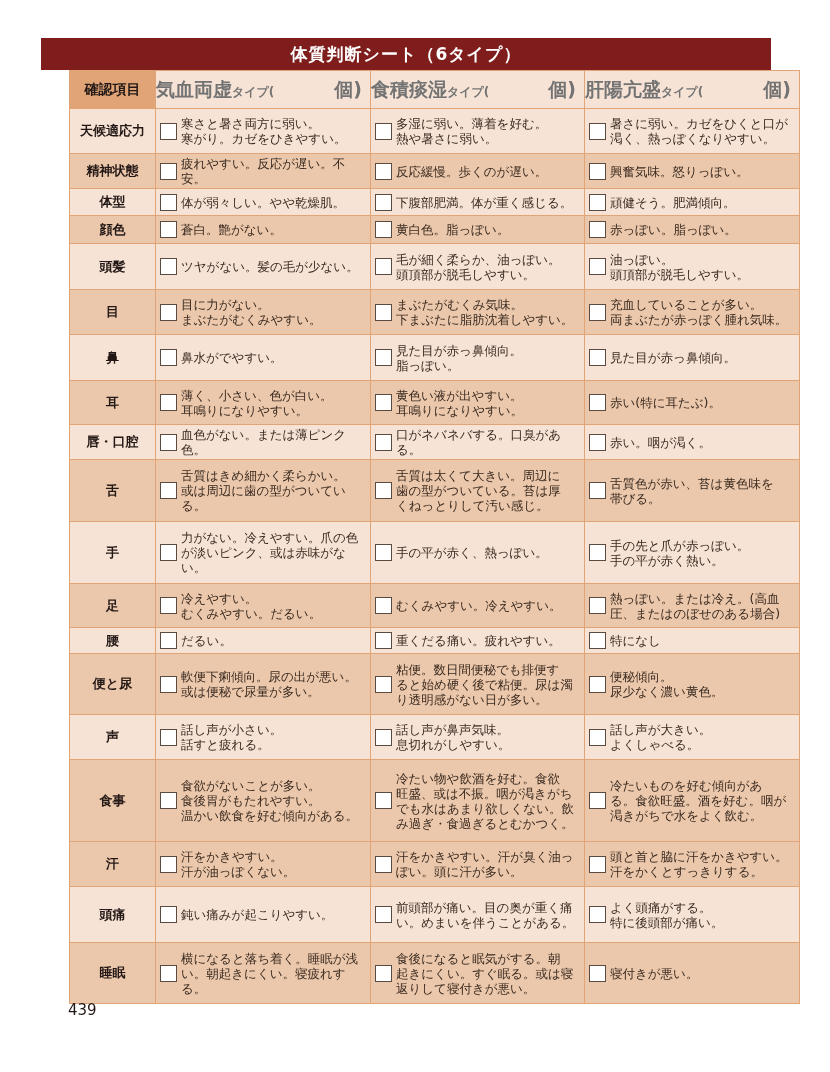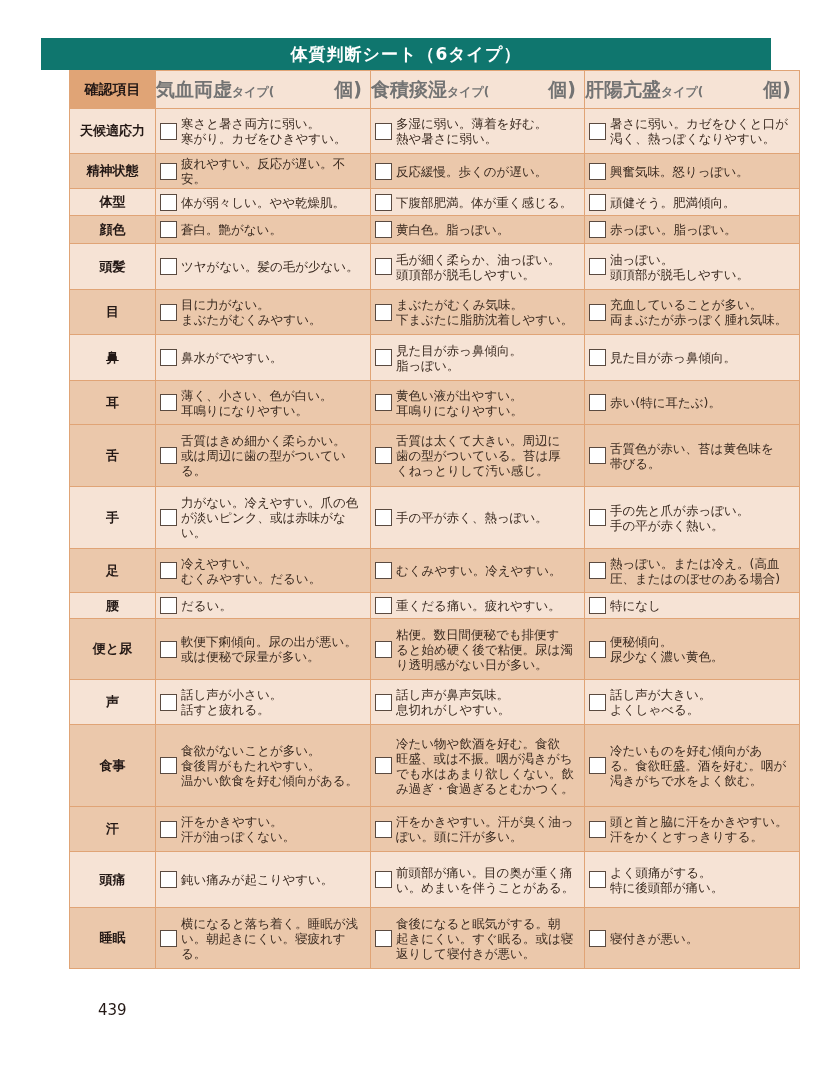--- a/index.html
+++ b/index.html
@@ -1,37 +1,37 @@
 <!DOCTYPE html>
 <html><head>
 <meta charset="utf-8">
 <style>
   html, body { margin: 0; padding: 0; background: #ffffff; }
   body { width: 830px; height: 1072px; position: relative; font-family: "DejaVu Sans", sans-serif; color: #3a2a20; }
   .sheet { position: absolute; left: 41px; top: 38px; width: 730px; }
-  .title-bar { height: 32px; background: #0f766e; color: #ffffff; display: flex; align-items: center; justify-content: center; font-size: 17px; font-weight: bold; letter-spacing: 1px; }
+  .title-bar { height: 32px; background: #7f1d1d; color: #ffffff; display: flex; align-items: center; justify-content: center; font-size: 17px; font-weight: bold; letter-spacing: 1px; }
   table { border-collapse: collapse; width: 730px; table-layout: fixed; margin-left: 28px; }
   col.c0 { width: 86px; }
   col.c1 { width: 215px; }
   col.c2 { width: 214px; }
   col.c3 { width: 215px; }
   td, th { border: 1px solid #e0a476; padding: 0; vertical-align: middle; }
   th { height: 37px; text-align: left; font-weight: bold; }
   th.item-head { background: #e0a476; color: #231815; text-align: center; font-size: 14px; }
   th.type-head { background: #f6e3d5; color: #737373; font-size: 19px; padding-left: 0; white-space: nowrap; }
   th.type-head .suffix { font-size: 12px; }
   th.type-head .count { float: right; padding-right: 8px; }
   tr.light td { background: #f6e3d5; }
   tr.dark td { background: #ebc8ab; }
   td.item { text-align: center; font-size: 13px; font-weight: bold; color: #231815; }
   td.cell { padding: 2px 4px 2px 4px; }
   .cell-inner { display: flex; align-items: center; }
   .box { flex: 0 0 auto; width: 15px; height: 15px; border: 1.5px solid #5a4a40; background: #ffffff; margin-right: 4px; }
   .txt { font-size: 12.5px; line-height: 15px; white-space: pre-line; color: #3a2a20; }
-  .page-num { position: absolute; left: 68px; top: 1001px; font-size: 15px; color: #231815; margin-left: 30px; }
+  .page-num { position: absolute; left: 68px; top: 1001px; font-size: 15px; color: #231815; }
 </style>
 </head>
 <body>
 
 <div class="sheet">
   <div class="title-bar">体質判断シート（6タイプ）</div>
   <table>
     <colgroup>
         <col class="c0">
         <col class="c1">
@@ -219,20 +219,41 @@
 耳鳴りになりやすい。</span>
             </div>
           </td>
           <td class="cell">
             <div class="cell-inner">
               <span class="box"></span>
               <span class="txt">赤い(特に耳たぶ)。</span>
             </div>
           </td>
         </tr>
+        <tr class="light" style="height: 26px;">
+          <td class="item">唇・口腔</td>
+          <td class="cell">
+            <div class="cell-inner">
+              <span class="box"></span>
+              <span class="txt">血色がない。または薄ピンク色。</span>
+            </div>
+          </td>
+          <td class="cell">
+            <div class="cell-inner">
+              <span class="box"></span>
+              <span class="txt">口がネバネバする。口臭がある。</span>
+            </div>
+          </td>
+          <td class="cell">
+            <div class="cell-inner">
+              <span class="box"></span>
+              <span class="txt">赤い。咽が渇く。</span>
+            </div>
+          </td>
+        </tr>
         <tr class="dark" style="height: 62px;">
           <td class="item">舌</td>
           <td class="cell">
             <div class="cell-inner">
               <span class="box"></span>
               <span class="txt">舌質はきめ細かく柔らかい。
 或は周辺に歯の型がついてい
 る。</span>
             </div>
           </td>

